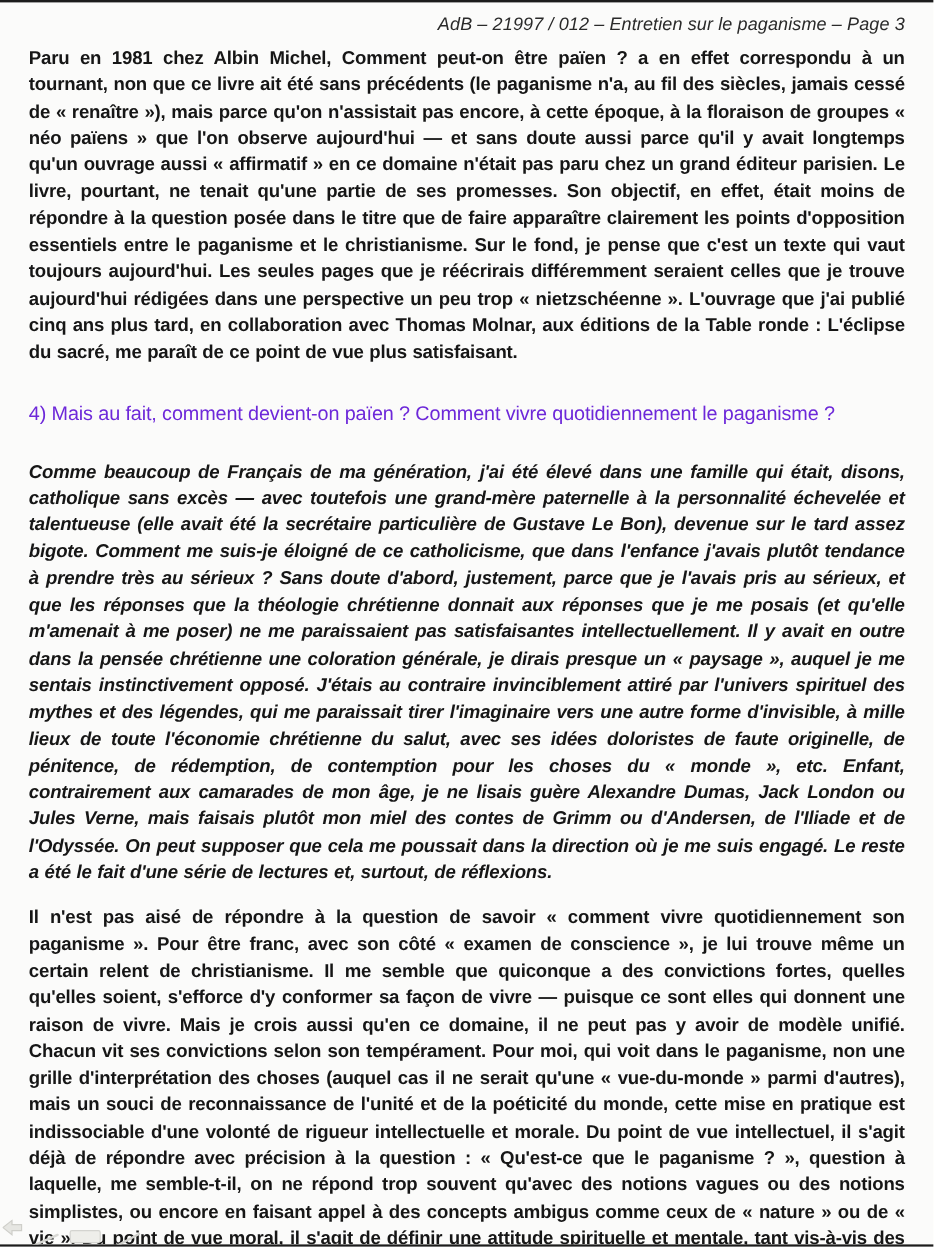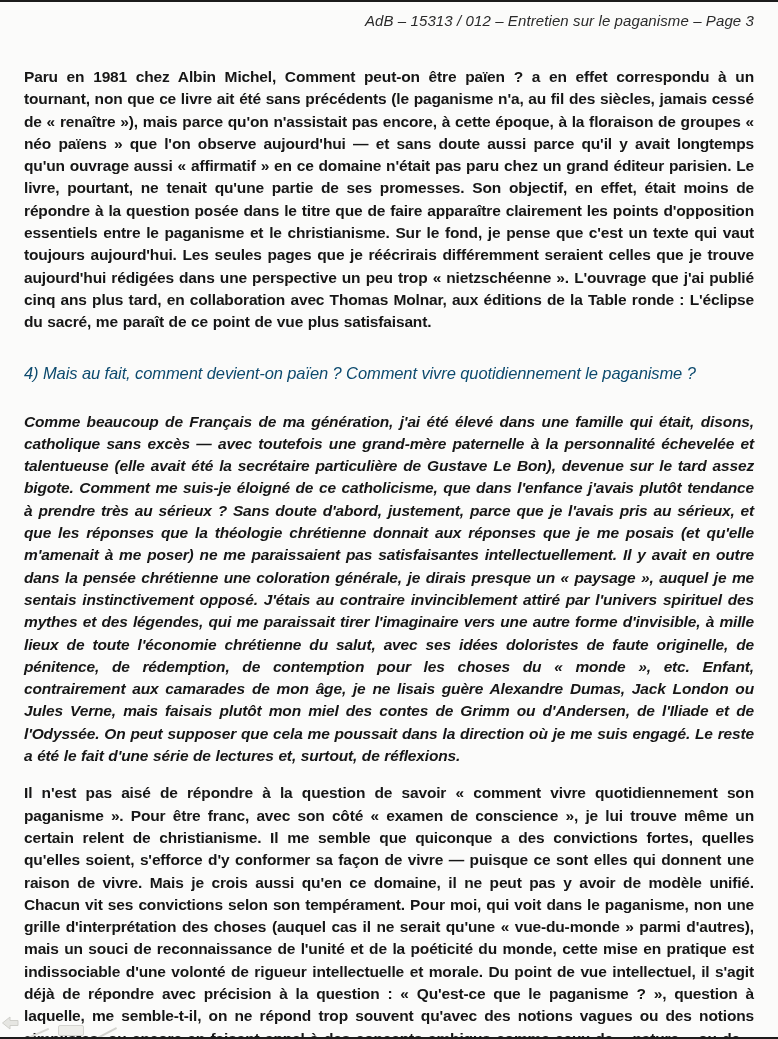--- a/index.html
+++ b/index.html
@@ -31,30 +31,29 @@
   }
   p.body-par {
     margin: 0;
     text-align: justify;
     font-weight: 700;
     font-size: 15.5px;
     line-height: 22.3px;
     letter-spacing: -0.15px;
     word-spacing: 0.5px;
   }
-  p.par-1 { margin-top: 36px; }
+  p.par-1 { margin-top: 8px; }
   p.par-2 { margin-top: 27px; font-style: italic; }
   p.par-3 { margin-top: 15px; }
   p.question {
     margin: 28px 0 0 0;
-    font-style: italic;
     font-weight: 400;
     font-size: 16.5px;
     line-height: 22px;
-    color: #0c4a6e;
+    color: #6d28d9;
     letter-spacing: -0.1px;
   }
   
   .ghost-icons {
     position: absolute;
     left: 0;
     bottom: 0;
     width: 140px;
     height: 30px;
     pointer-events: auto;
@@ -84,21 +83,21 @@
     border: 1px solid #d4d4d0;
     background: #eeeeea;
     border-radius: 2px;
   }
 </style>
 </head>
 <body>
 
 <div class="page">
 
-  <div class="page-header">AdB – 15313 / 012 – Entretien sur le paganisme – Page 3</div>
+  <div class="page-header">AdB – 21997 / 012 – Entretien sur le paganisme – Page 3</div>
 
   <p class="body-par par-1">Paru en 1981 chez Albin Michel, Comment peut-on être païen ? a en effet correspondu à un tournant, non que ce livre ait été sans précédents (le paganisme n'a, au fil des siècles, jamais cessé de « renaître »), mais parce qu'on n'assistait pas encore, à cette époque, à la floraison de groupes « néo païens » que l'on observe aujourd'hui — et sans doute aussi parce qu'il y avait longtemps qu'un ouvrage aussi « affirmatif » en ce domaine n'était pas paru chez un grand éditeur parisien. Le livre, pourtant, ne tenait qu'une partie de ses promesses. Son objectif, en effet, était moins de répondre à la question posée dans le titre que de faire apparaître clairement les points d'opposition essentiels entre le paganisme et le christianisme. Sur le fond, je pense que c'est un texte qui vaut toujours aujourd'hui. Les seules pages que je réécrirais différemment seraient celles que je trouve aujourd'hui rédigées dans une perspective un peu trop « nietzschéenne ». L'ouvrage que j'ai publié cinq ans plus tard, en collaboration avec Thomas Molnar, aux éditions de la Table ronde : L'éclipse du sacré, me paraît de ce point de vue plus satisfaisant.</p>
 
   <p class="question">4) Mais au fait, comment devient-on païen ? Comment vivre quotidiennement le paganisme ?</p>
 
   <p class="body-par par-2">Comme beaucoup de Français de ma génération, j'ai été élevé dans une famille qui était, disons, catholique sans excès — avec toutefois une grand-mère paternelle à la personnalité échevelée et talentueuse (elle avait été la secrétaire particulière de Gustave Le Bon), devenue sur le tard assez bigote. Comment me suis-je éloigné de ce catholicisme, que dans l'enfance j'avais plutôt tendance à prendre très au sérieux ? Sans doute d'abord, justement, parce que je l'avais pris au sérieux, et que les réponses que la théologie chrétienne donnait aux réponses que je me posais (et qu'elle m'amenait à me poser) ne me paraissaient pas satisfaisantes intellectuellement. Il y avait en outre dans la pensée chrétienne une coloration générale, je dirais presque un « paysage », auquel je me sentais instinctivement opposé. J'étais au contraire invinciblement attiré par l'univers spirituel des mythes et des légendes, qui me paraissait tirer l'imaginaire vers une autre forme d'invisible, à mille lieux de toute l'économie chrétienne du salut, avec ses idées doloristes de faute originelle, de pénitence, de rédemption, de contemption pour les choses du « monde », etc. Enfant, contrairement aux camarades de mon âge, je ne lisais guère Alexandre Dumas, Jack London ou Jules Verne, mais faisais plutôt mon miel des contes de Grimm ou d'Andersen, de l'Iliade et de l'Odyssée. On peut supposer que cela me poussait dans la direction où je me suis engagé. Le reste a été le fait d'une série de lectures et, surtout, de réflexions.</p>
 
   <p class="body-par par-3">Il n'est pas aisé de répondre à la question de savoir « comment vivre quotidiennement son paganisme ». Pour être franc, avec son côté « examen de conscience », je lui trouve même un certain relent de christianisme. Il me semble que quiconque a des convictions fortes, quelles qu'elles soient, s'efforce d'y conformer sa façon de vivre — puisque ce sont elles qui donnent une raison de vivre. Mais je crois aussi qu'en ce domaine, il ne peut pas y avoir de modèle unifié. Chacun vit ses convictions selon son tempérament. Pour moi, qui voit dans le paganisme, non une grille d'interprétation des choses (auquel cas il ne serait qu'une « vue-du-monde » parmi d'autres), mais un souci de reconnaissance de l'unité et de la poéticité du monde, cette mise en pratique est indissociable d'une volonté de rigueur intellectuelle et morale. Du point de vue intellectuel, il s'agit déjà de répondre avec précision à la question : « Qu'est-ce que le paganisme ? », question à laquelle, me semble-t-il, on ne répond trop souvent qu'avec des notions vagues ou des notions simplistes, ou encore en faisant appel à des concepts ambigus comme ceux de « nature » ou de « vie ». Du point de vue moral, il s'agit de définir une attitude spirituelle et mentale, tant vis-à-vis des hommes que des choses, qui se traduit par des exigences éthiques (poser sur le monde un regard</p>
 
   <div class="ghost-icons">

